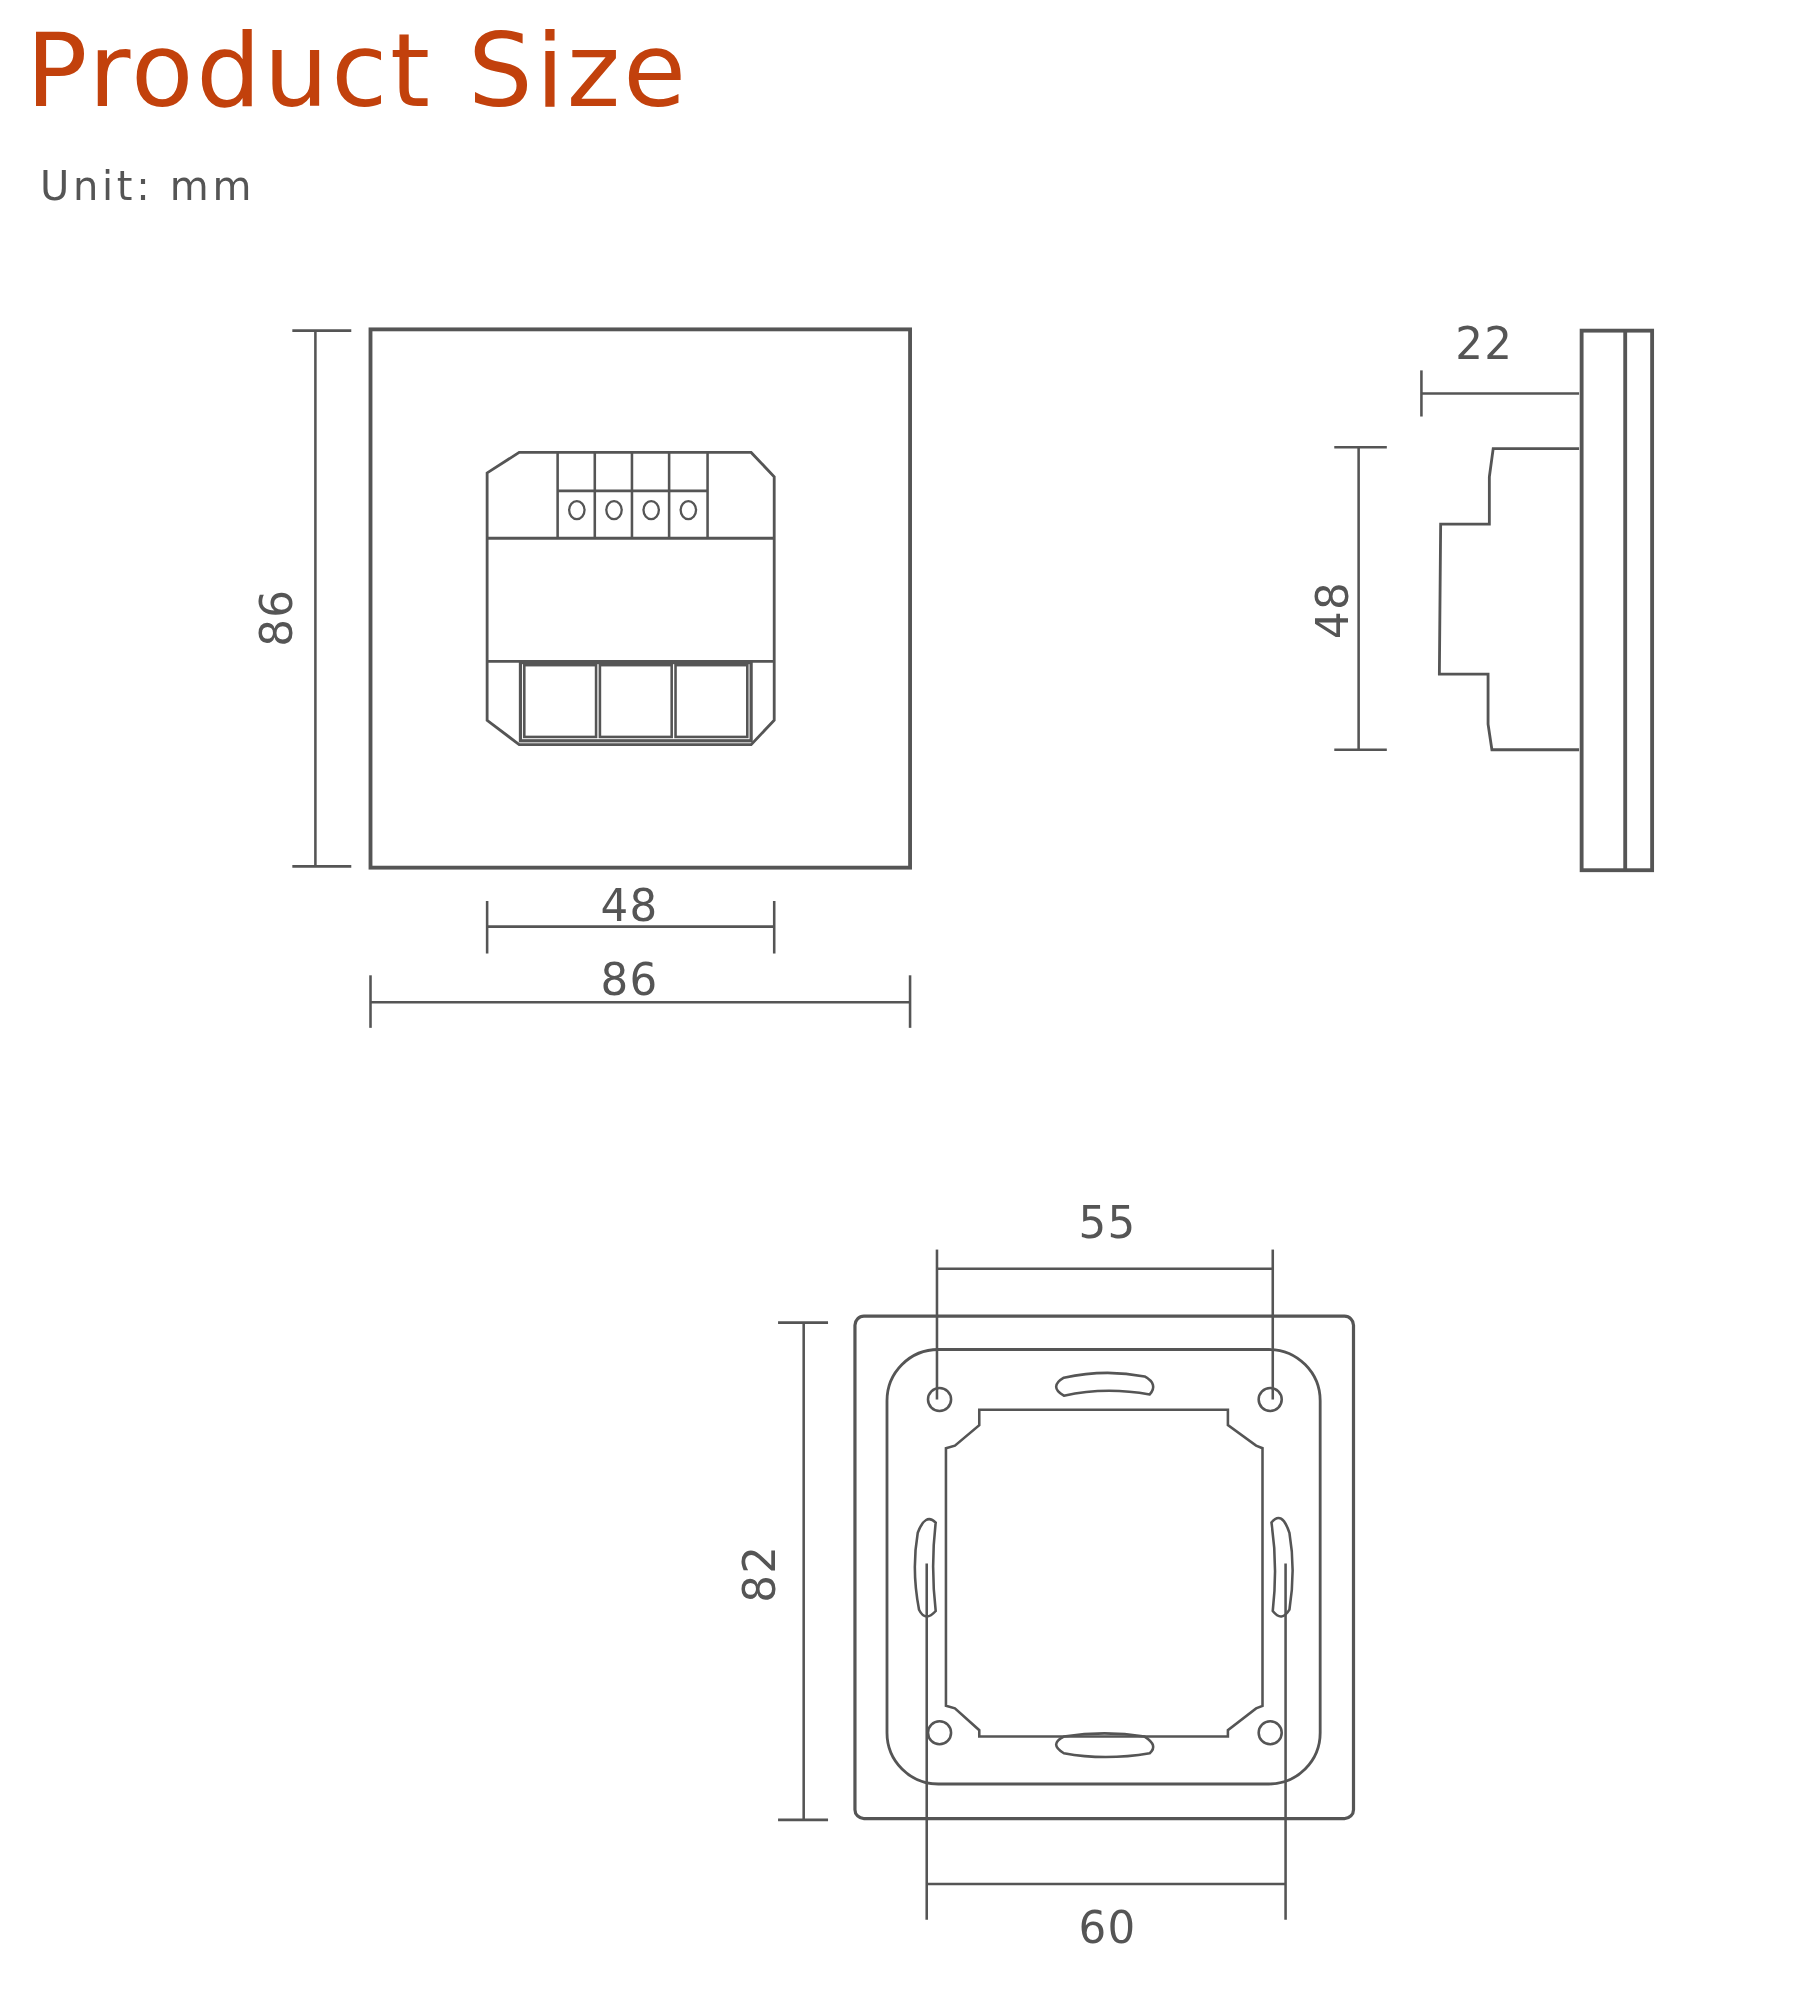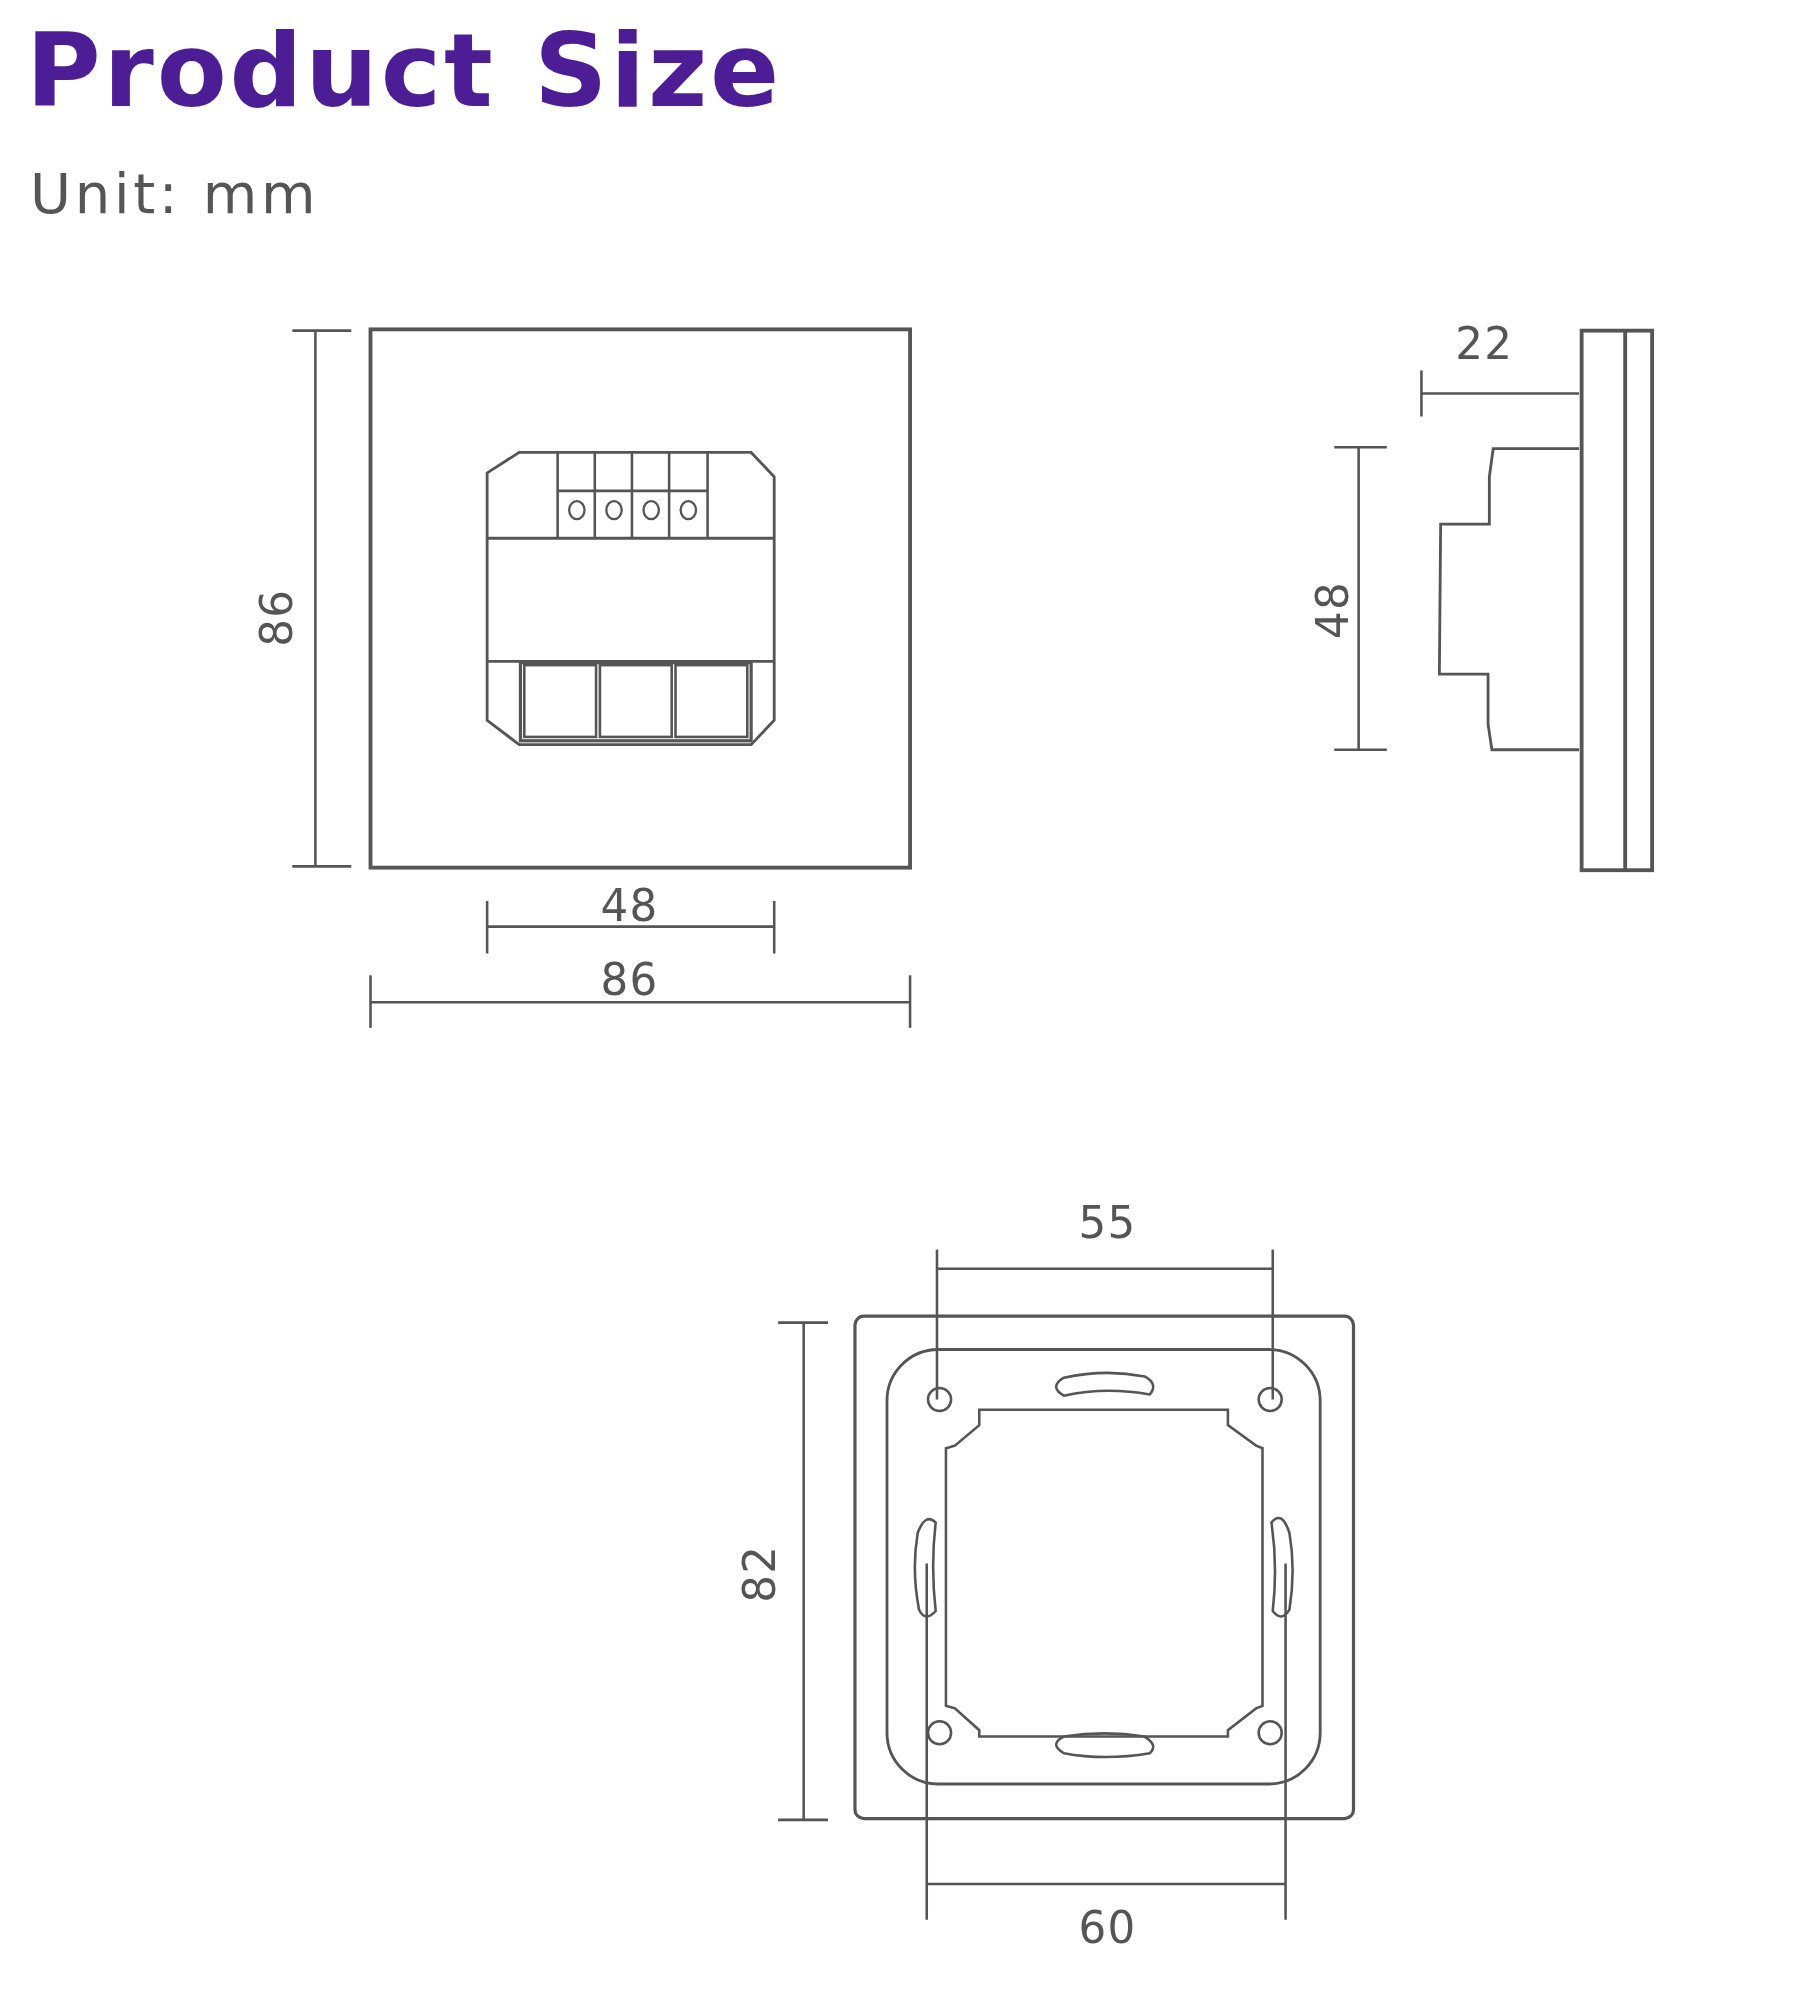--- a/index.html
+++ b/index.html
@@ -1,18 +1,18 @@
 <!DOCTYPE html>
 <html style="font-size:14.8px"><head>
 <meta charset="utf-8">
 <style>
   html, body { margin: 0; padding: 0; background: #ffffff; }
   body { width: 1815px; height: 2007px; position: relative; overflow: hidden; }
-  .title { position: absolute; left: 26px; top: 20px; font-family: "DejaVu Sans", sans-serif; font-weight: 700; font-size: 102px; color: #4c1d95; letter-spacing: 2.8px; line-height: 1; }
-  .unit { position: absolute; left: 30px; top: 166px; font-family: "DejaVu Sans", sans-serif; font-size: 56px; color: #555555; letter-spacing: 3.7px; line-height: 1; }
+  .title { position: absolute; left: 26px; top: 20px; font-family: "DejaVu Sans", sans-serif; font-weight: 400; font-size: 102px; color: #c2410c; letter-spacing: 2.8px; line-height: 1; }
+  .unit { position: absolute; left: 40px; top: 166px; font-family: "DejaVu Sans", sans-serif; font-size: 40px; color: #555555; letter-spacing: 3.7px; line-height: 1; }
   svg.drawing { position: absolute; left: 0; top: 0; width: 1815px; height: 2007px; }
   .ln { fill: none; stroke: #555555; }
   .dim-text { font-family: "DejaVu Sans", sans-serif; font-size: 34px; fill: #555555; letter-spacing: 1px; }
 </style>
 </head>
 <body>
 
 <div class="title">Product Size</div>
 <div class="unit">Unit: mm</div>
 

